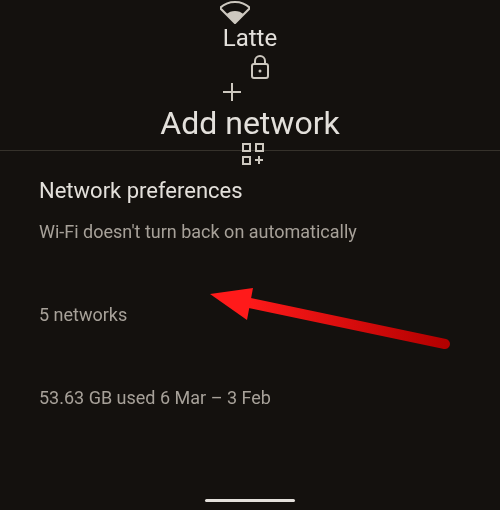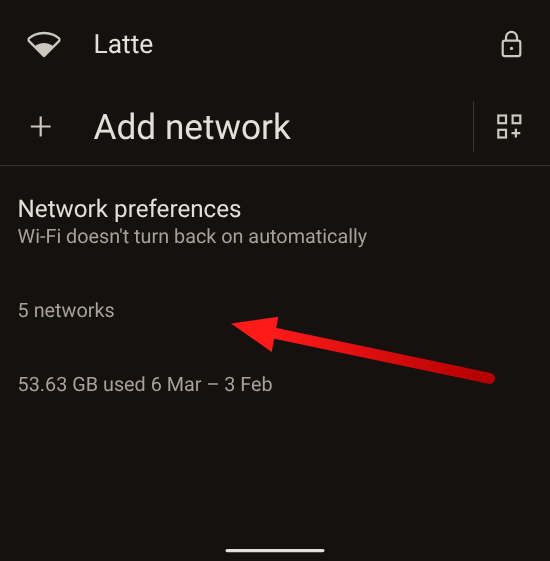--- a/index.html
+++ b/index.html
@@ -9,20 +9,21 @@
       background: #14110e;
       font-family: Roboto, "Helvetica Neue", Arial, sans-serif;
       color: #e3e0db;
       overflow: hidden;
       position: relative;
     }
     .row {
       display: flex;
       align-items: center;
       padding: 0 25px;
+      flex-direction: column;
     }
     .wifi-row {
       height: 80px;
     }
     .wifi-row .icon-slot {
       width: 60px;
       display: flex;
       align-items: center;
       color: #cdc8bf;
     }
@@ -62,35 +63,35 @@
       display: flex;
       justify-content: flex-end;
       color: #cdc8bf;
     }
     .h-divider {
       height: 1px;
       background: #36322b;
       width: 100%;
     }
     .settings-list {
-      padding: 0 16px;
+      padding: 0 39px;
     }
     .settings-item {
       padding: 26px 0 20px 0;
       position: relative;
     }
     .settings-item .title {
       font-size: 22px;
       color: #e3e0db;
       line-height: 1.25;
     }
     .settings-item .sub {
       font-size: 18px;
       color: #a7a199;
-      margin-top: 0;
+      margin-top: 16px;
     }
     .arrow {
       position: absolute;
       pointer-events: none;
     }
     .home-indicator {
       position: absolute;
       bottom: 8px;
       left: 50%;
       transform: translateX(-50%);

